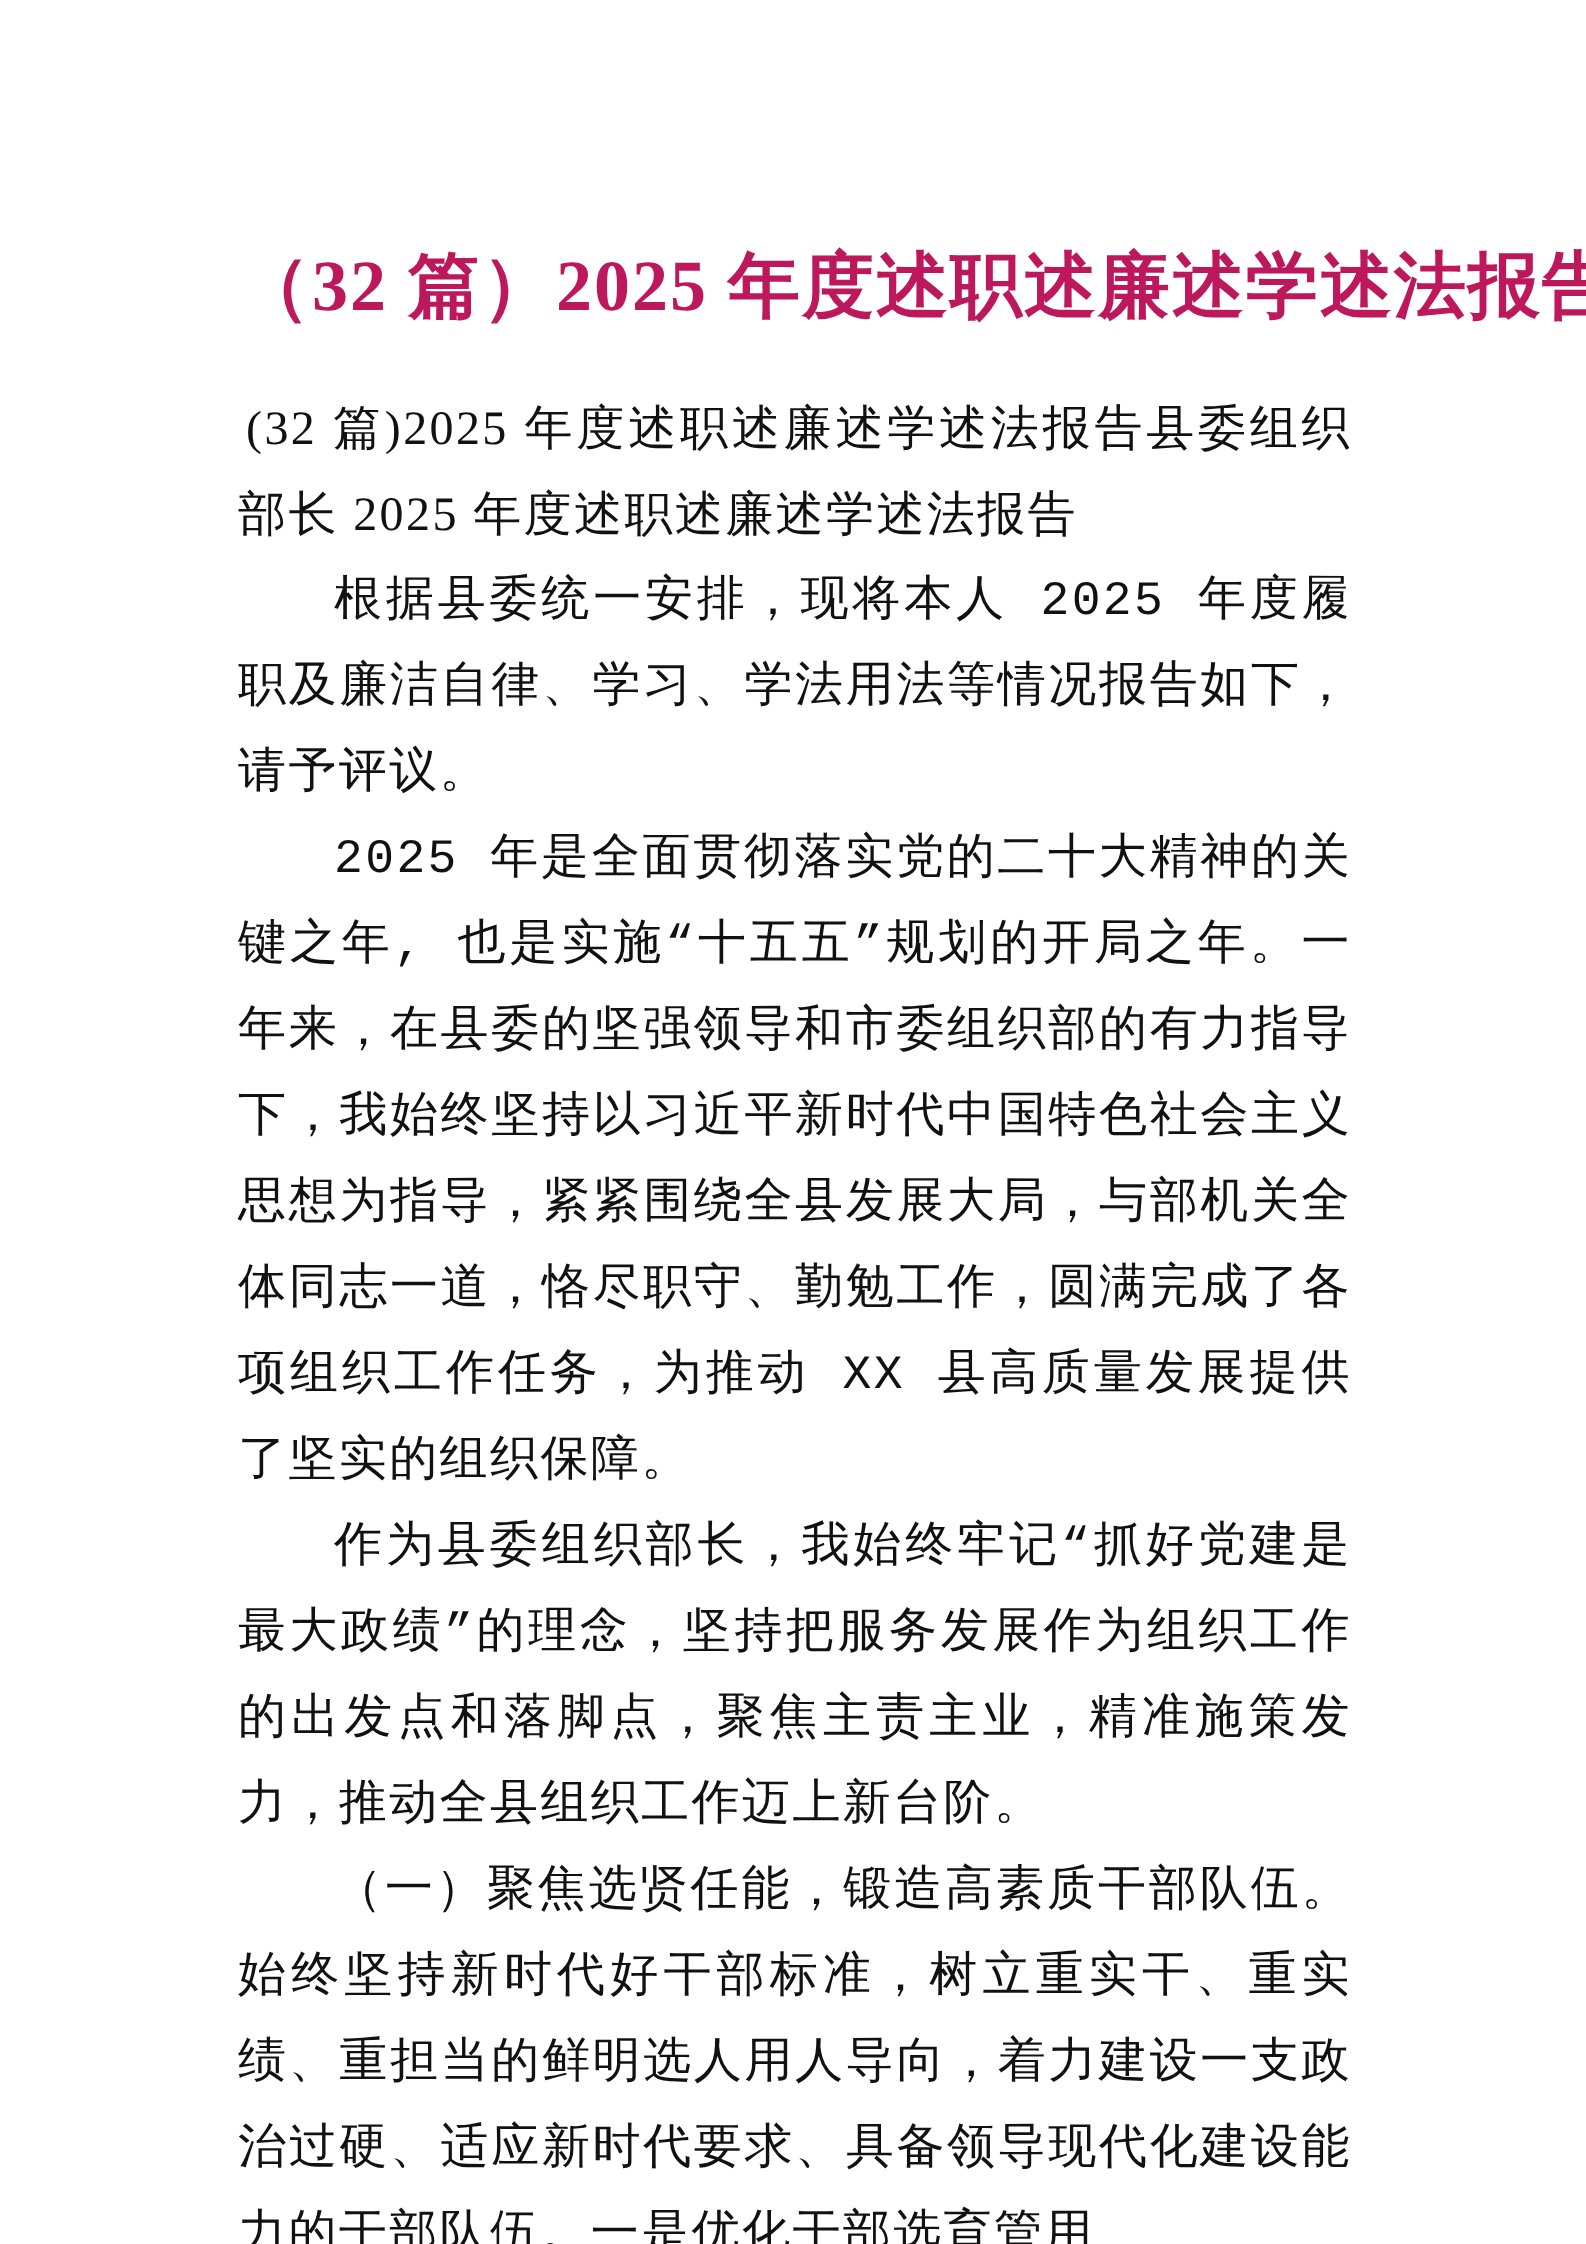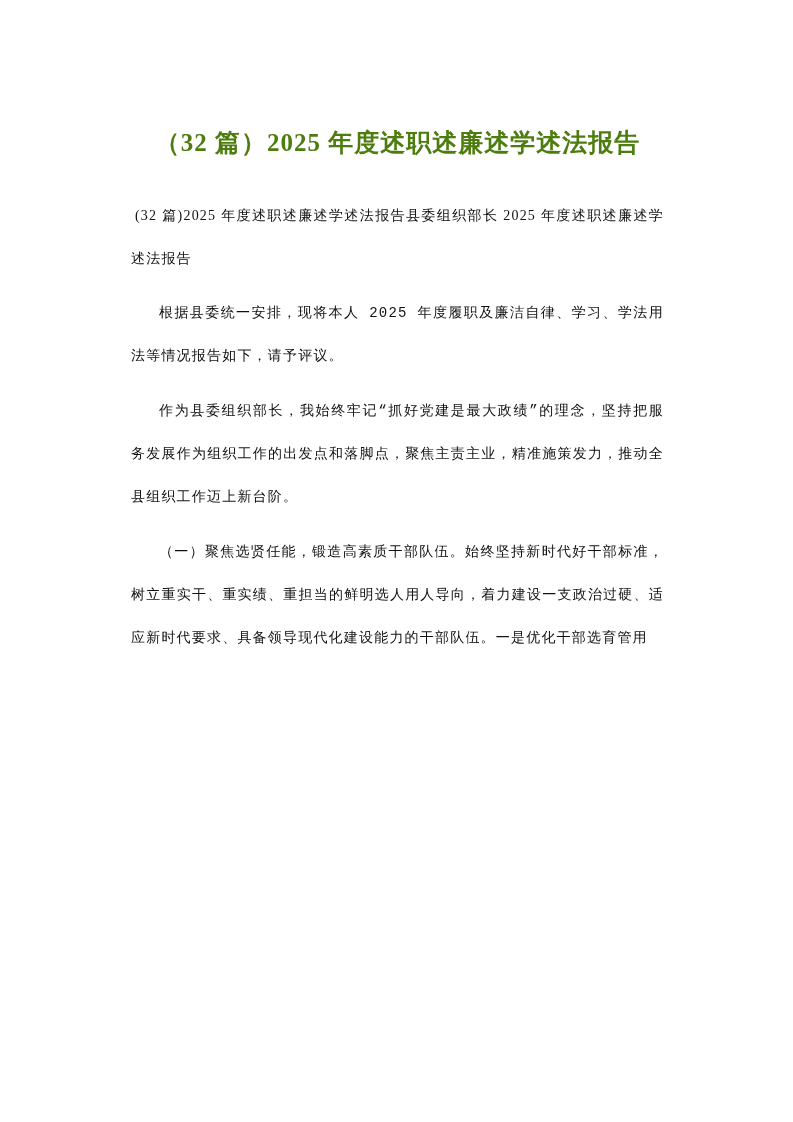--- a/index.html
+++ b/index.html
@@ -17,31 +17,31 @@
     color: #111111;
   }
   .content {
     position: absolute;
     left: 119px;
     top: 120px;
     width: 557px;
   }
   .doc-title {
     margin: 0 0 28px 0;
-    font-size: 25px;
+    font-size: 36px;
     line-height: 46px;
     font-weight: bold;
-    text-align: center;
+    text-align: right;
     letter-spacing: 1px;
     white-space: nowrap;
-    color: #4d7c0f;
+    color: #be185d;
   }
   .para {
-    margin: 12px;
-    font-size: 14px;
+    margin: 0;
+    font-size: 24px;
     line-height: 43px;
     text-align: justify;
     text-justify: inter-ideograph;
     letter-spacing: 1.2px;
     word-break: break-all;
   }
   .para-first {
     text-indent: 4px;
   }
   .para-indent {
@@ -54,20 +54,21 @@
 
 <div class="page">
   <div class="content">
 
     <h1 class="doc-title">（32 篇）2025 年度述职述廉述学述法报告</h1>
 
     <p class="para para-first">(32 篇)2025 年度述职述廉述学述法报告县委组织部长 2025 年度述职述廉述学述法报告</p>
 
     <p class="para para-indent">根据县委统一安排，现将本人 2025 年度履职及廉洁自律、学习、学法用法等情况报告如下，请予评议。</p>
 
+    <p class="para para-indent">2025 年是全面贯彻落实党的二十大精神的关键之年, 也是实施“十五五”规划的开局之年。一年来，在县委的坚强领导和市委组织部的有力指导下，我始终坚持以习近平新时代中国特色社会主义思想为指导，紧紧围绕全县发展大局，与部机关全体同志一道，恪尽职守、勤勉工作，圆满完成了各项组织工作任务，为推动 XX 县高质量发展提供了坚实的组织保障。</p>
 
 
     <p class="para para-indent">作为县委组织部长，我始终牢记“抓好党建是最大政绩”的理念，坚持把服务发展作为组织工作的出发点和落脚点，聚焦主责主业，精准施策发力，推动全县组织工作迈上新台阶。</p>
 
     <p class="para para-indent">（一）聚焦选贤任能，锻造高素质干部队伍。始终坚持新时代好干部标准，树立重实干、重实绩、重担当的鲜明选人用人导向，着力建设一支政治过硬、适应新时代要求、具备领导现代化建设能力的干部队伍。一是优化干部选育管用</p>
 
   </div>
 </div>
 
 </body></html>

